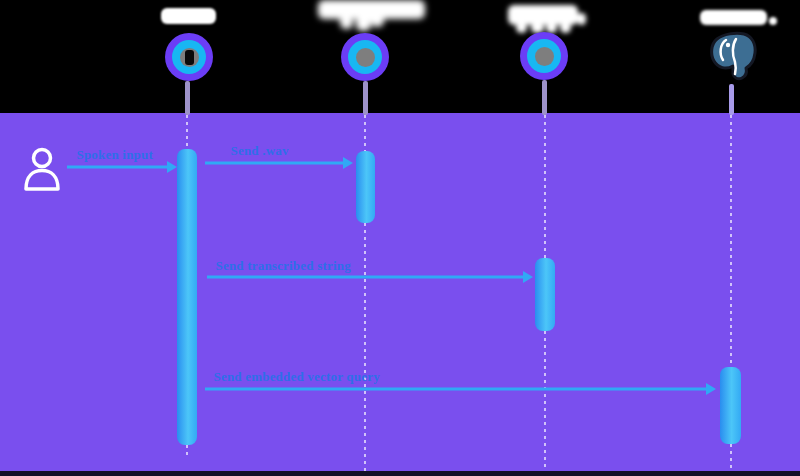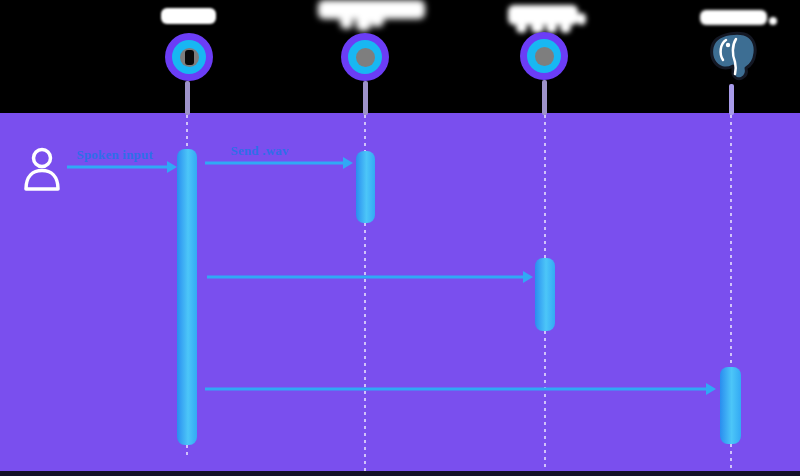--- a/index.html
+++ b/index.html
@@ -148,16 +148,18 @@
       <polygon points="523,271 533,277 523,283" fill="#30a9f5"></polygon>
     </g>
     <g>
       <line x1="205" y1="389" x2="707" y2="389" stroke="#30a9f5" stroke-width="3"></line>
       <polygon points="706,383 716,389 706,395" fill="#30a9f5"></polygon>
     </g>
   </svg>
 
   <div class="msg-label" style="left:77px;top:147px;">Spoken input</div>
   <div class="msg-label" style="left:231px;top:143px;">Send .wav</div>
+  <div class="msg-label" style="left:216px;top:258px;">Send transcribed string</div>
+  <div class="msg-label" style="left:214px;top:369px;">Send embedded vector query</div>
 
   <div class="bottom-strip"></div>
 
 </div>
 
 </body></html>

